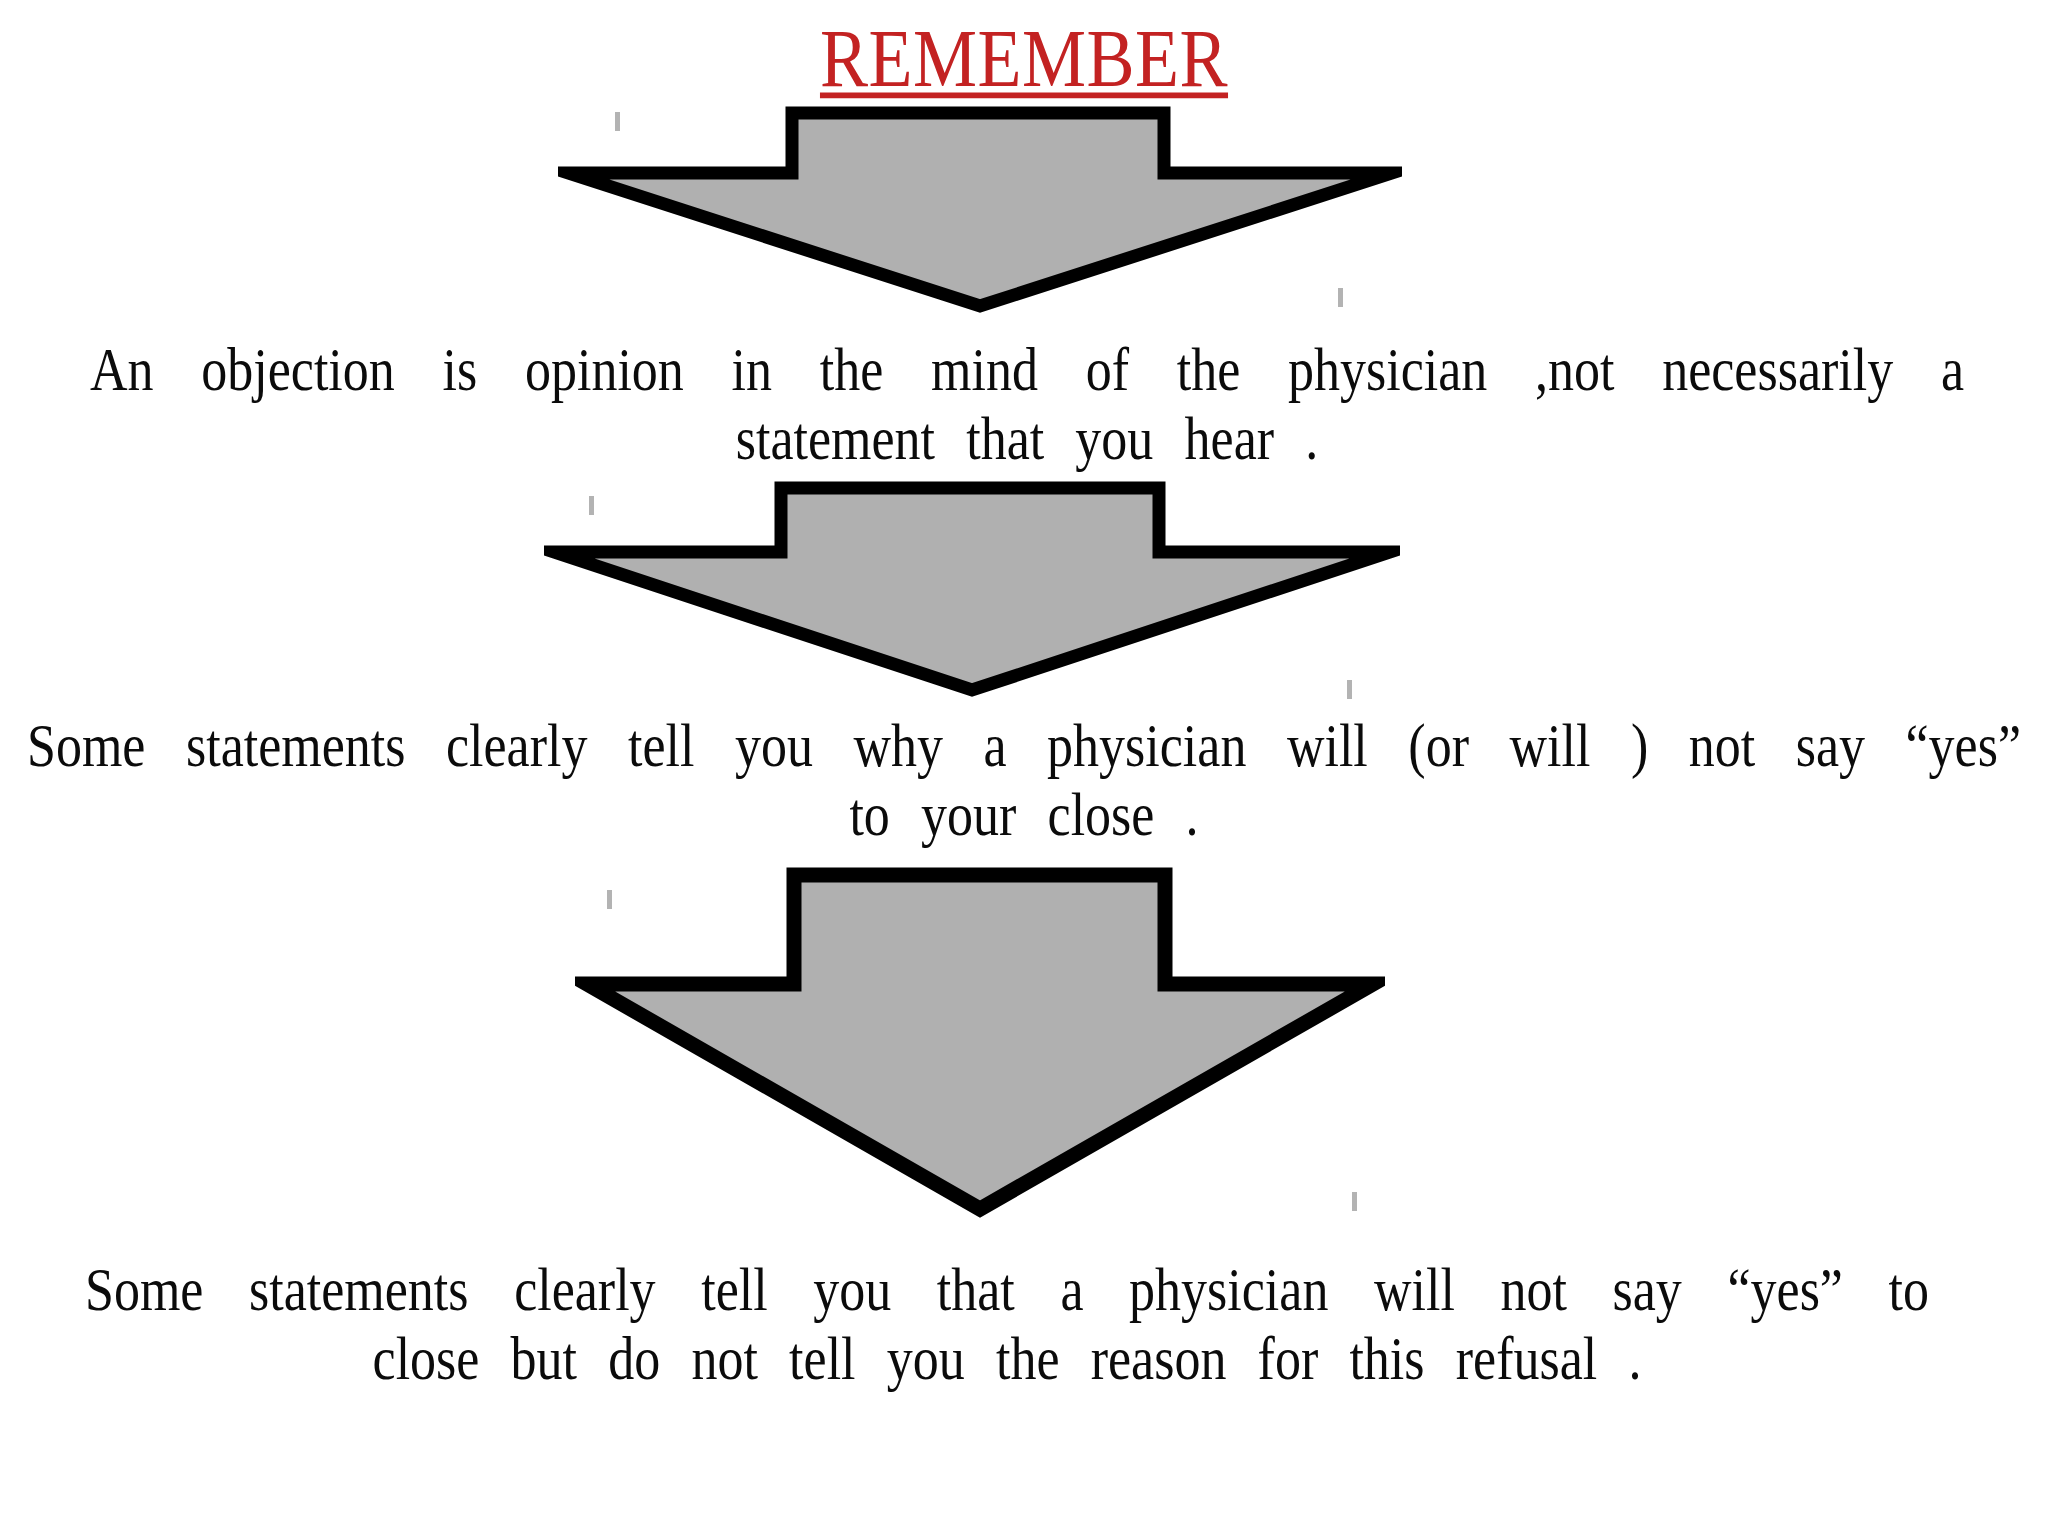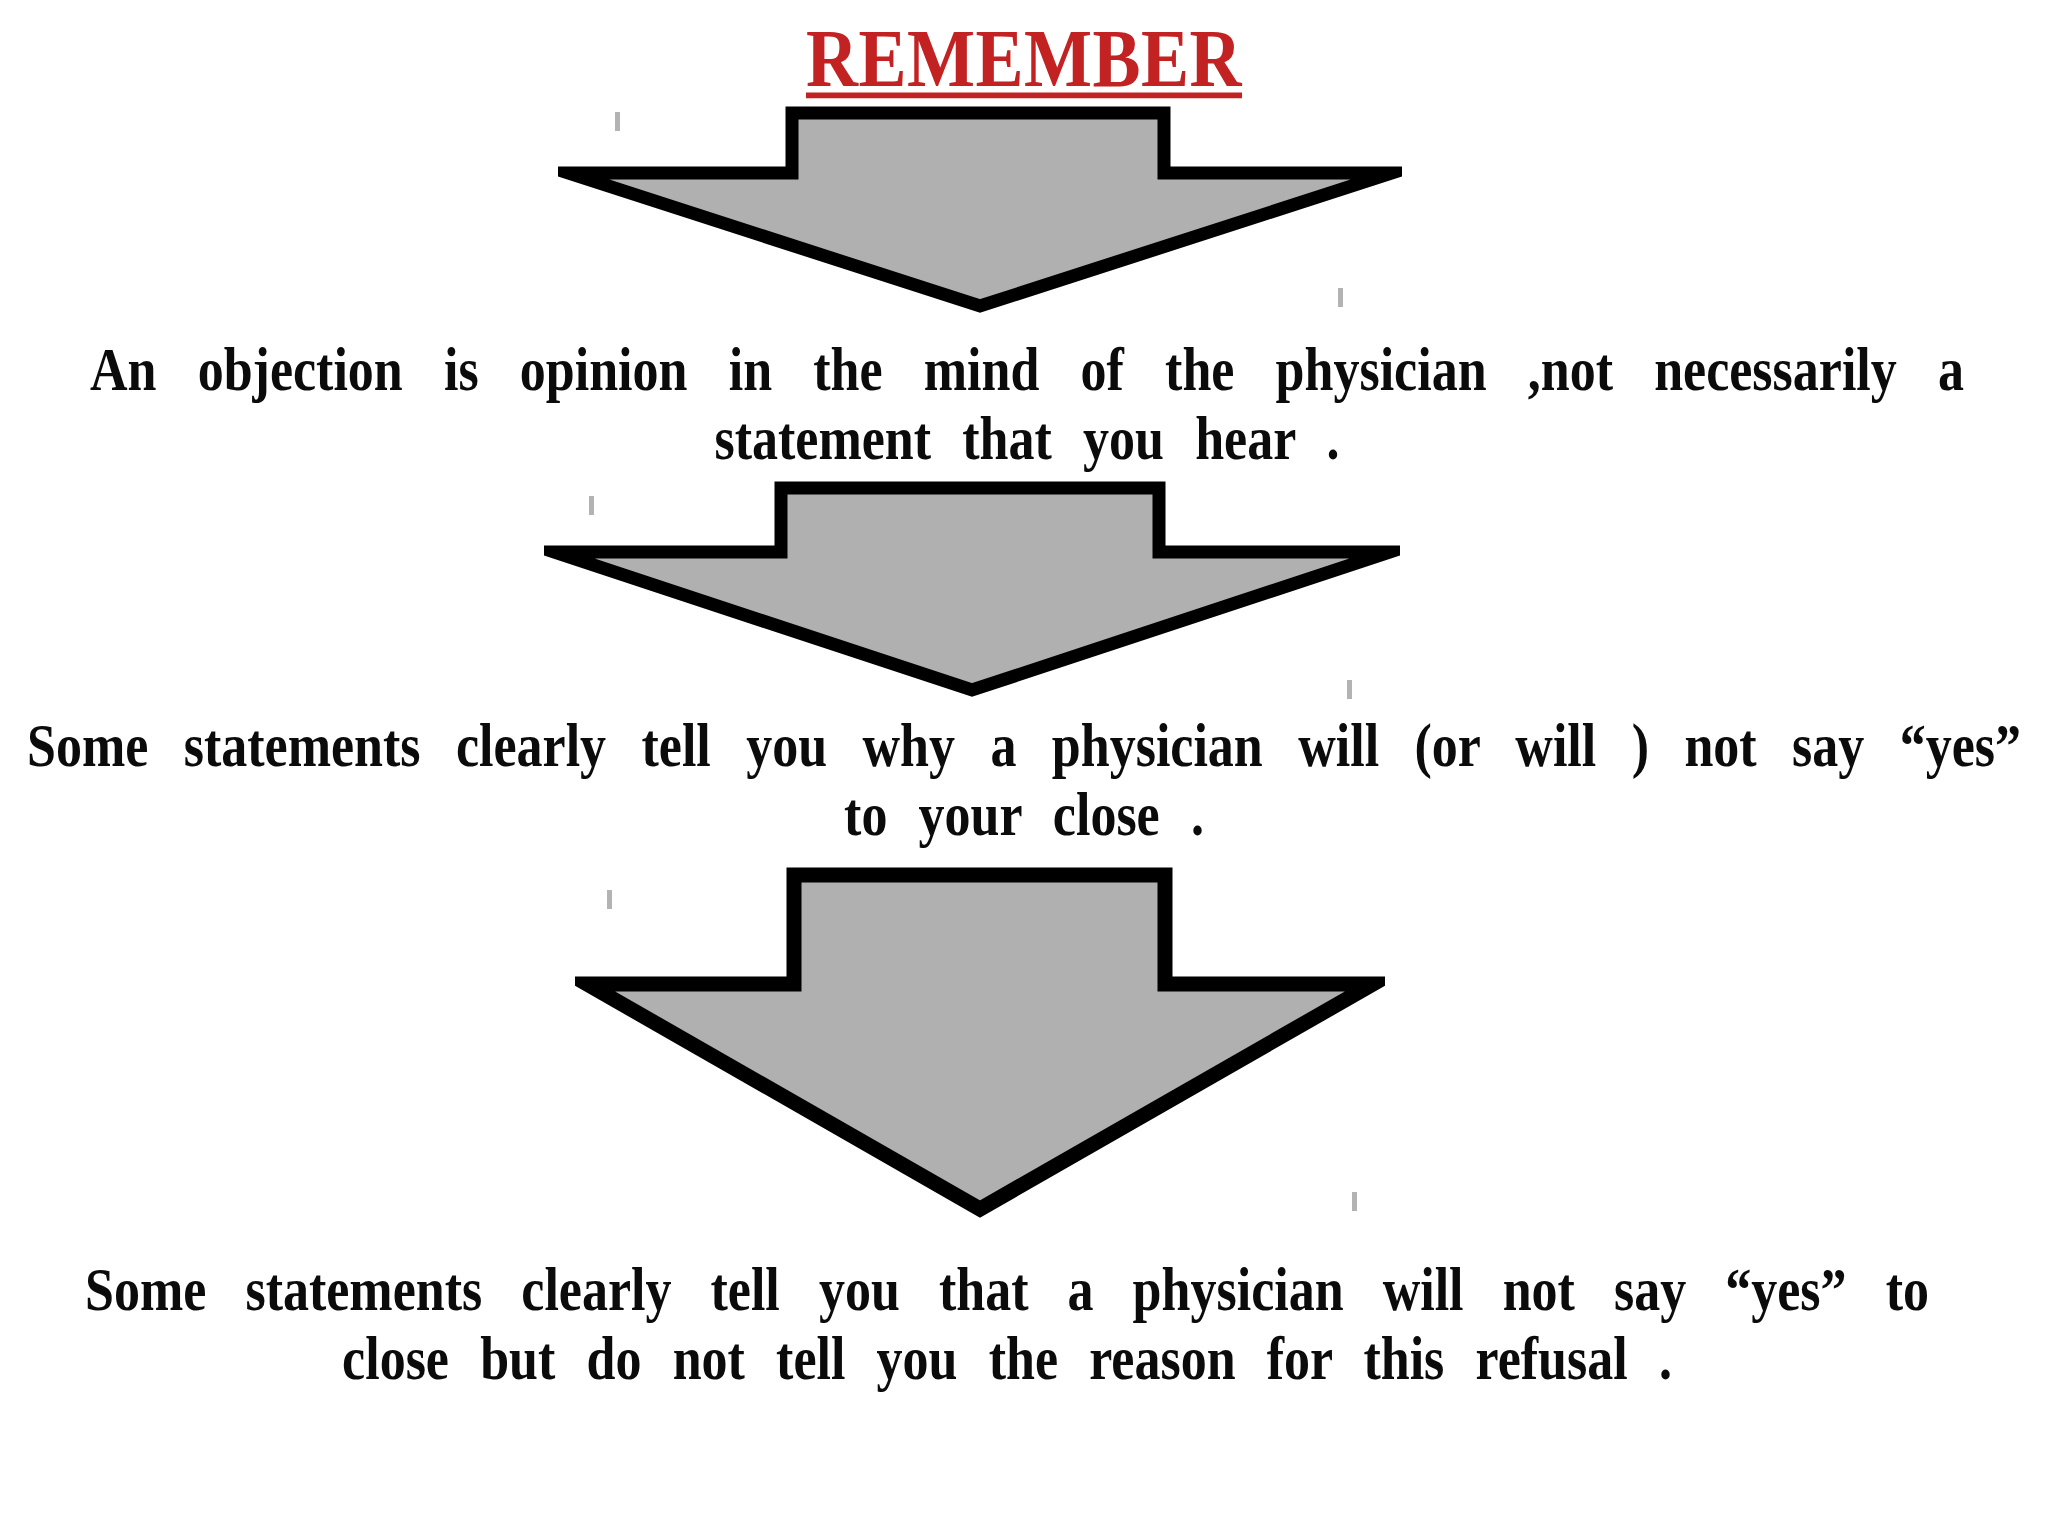--- a/index.html
+++ b/index.html
@@ -7,21 +7,21 @@
     padding: 0;
     background: #ffffff;
   }
   #slide {
     position: relative;
     width: 2048px;
     height: 1444px;
     background: #ffffff;
     overflow: hidden;
     font-family: "Liberation Serif", "DejaVu Serif", serif;
-    font-weight: bold;
+    font-weight: normal;
     color: #0b0b0b;
     border-radius: 22px;
   }
   .title {
     position: absolute;
     left: 0;
     right: 0;
     top: 12px;
     text-align: center;
     font-size: 72px;

